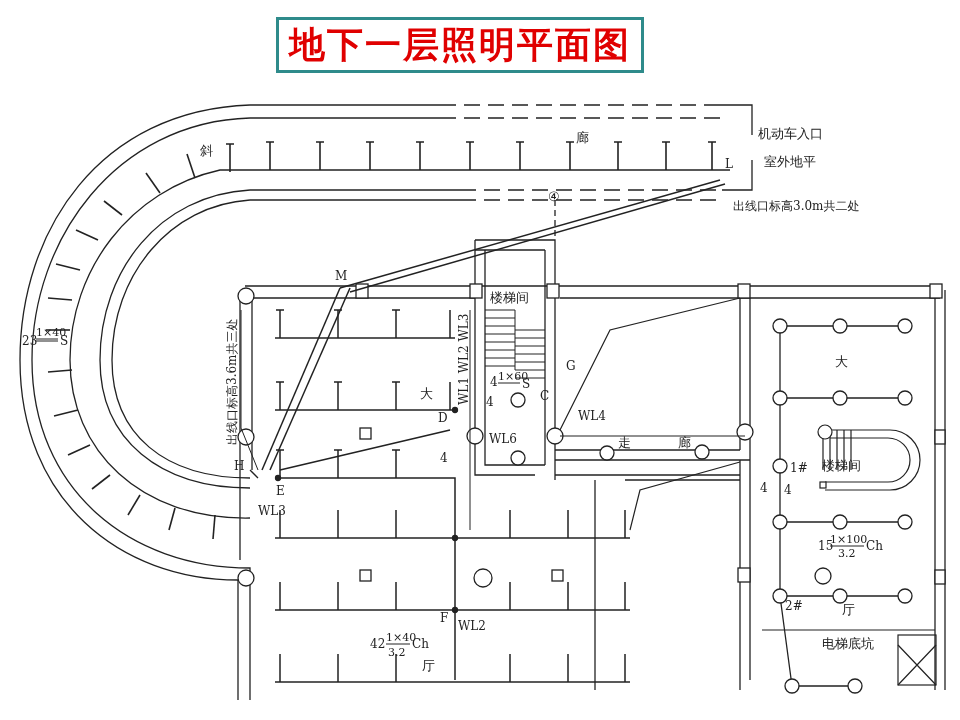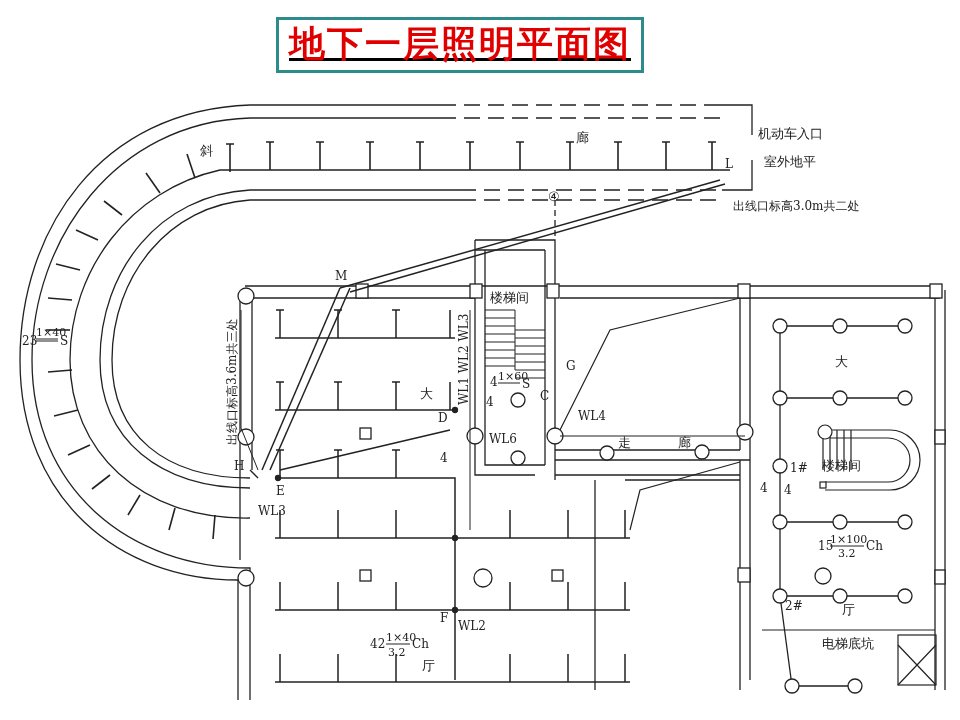--- a/index.html
+++ b/index.html
@@ -1,20 +1,20 @@
 <!DOCTYPE html>
 <html><head>
 <meta charset="utf-8">
 <style>
   html, body { margin:0; padding:0; background:#ffffff; }
   body { width:960px; height:720px; position:relative; overflow:hidden; font-family:"DejaVu Serif", serif; }
   .title-box {
     position:absolute; left:276px; top:17px; width:368px; height:56px;
     border:3px solid #2e8b8b; box-sizing:border-box; background:#fff;
-    display:flex; align-items:flex-start; justify-content:center;text-decoration:underline;
+    display:flex; align-items:flex-end; justify-content:center;
   }
   .title-text { color:#e00000; font-size:36px; font-weight:bold; letter-spacing:2px; font-family:"DejaVu Sans", sans-serif; }
   svg.plan { position:absolute; left:0; top:0; }
   .lbl { font-family:"DejaVu Serif", serif; fill:#222; }
 </style>
 </head>
 <body>
 
 <div class="title-box">
   <span class="title-text">地下一层照明平面图</span>

